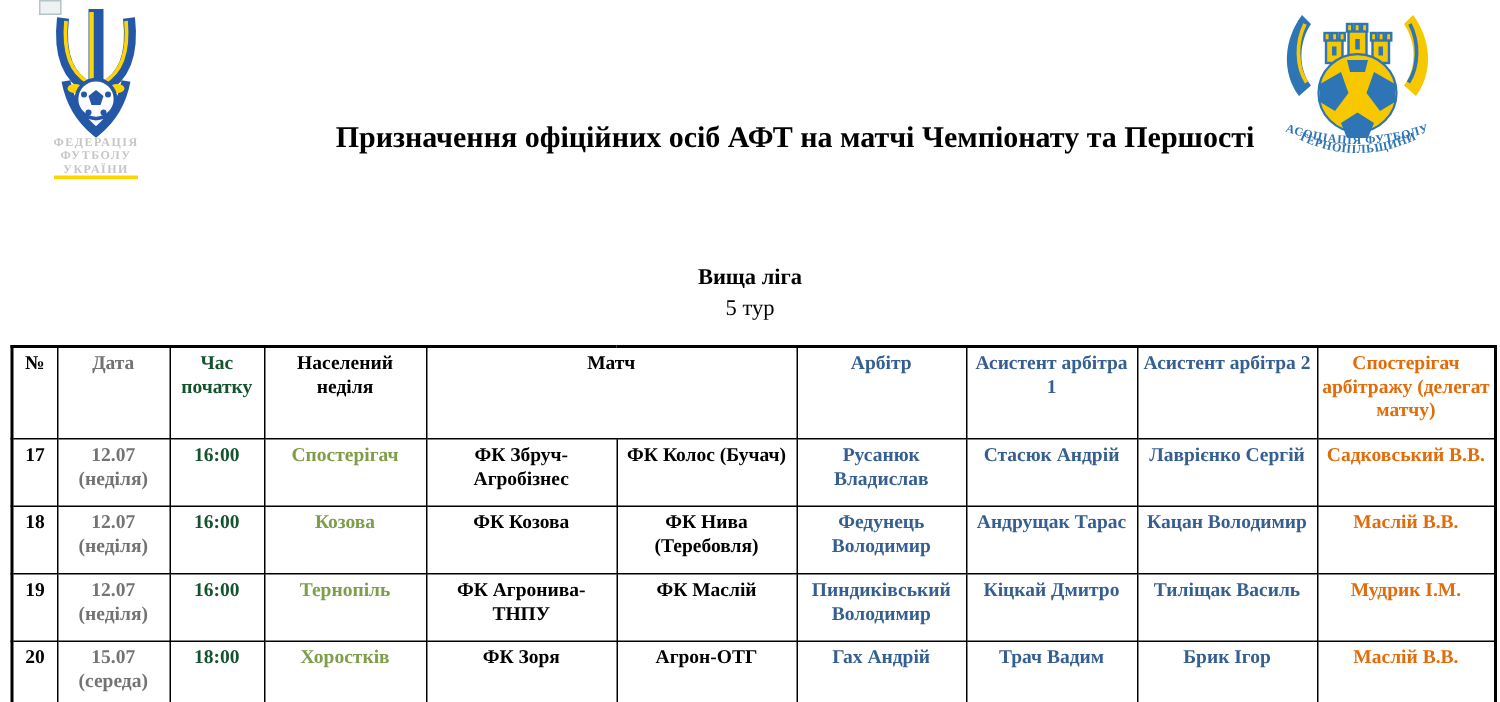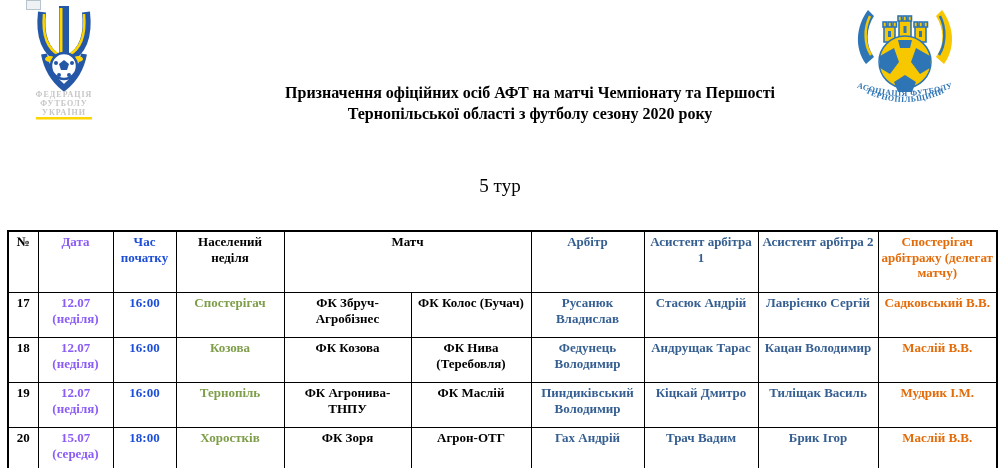--- a/index.html
+++ b/index.html
@@ -9,43 +9,43 @@
   
   .broken-img{position:absolute;left:26px;top:0;width:13px;height:8px;
               border:1px solid #b8c4cc;background:#eef2f5;}
 
   
   .logo-left{position:absolute;left:26px;top:2px;width:76px;height:118px;}
   .logo-right{position:absolute;left:840px;top:4px;width:130px;height:100px;}
 
   
   .title{position:absolute;left:220px;top:82px;width:620px;text-align:center;
-         font-weight:bold;font-size:16px;line-height:21px;}
+         font-weight:bold;font-size:20px;line-height:21px;}
 
   
   .league-block{position:absolute;left:0;top:175px;width:1000px;text-align:center;line-height:21px;}
   .league{font-weight:bold;font-size:15px;}
-  .round{font-weight:normal;font-size:19px;}
+  .round{font-weight:normal;font-size:15px;}
 
   
   table.sched{position:absolute;left:7px;top:230px;width:989px;border-collapse:collapse;
               table-layout:fixed;font-size:13px;font-weight:bold;}
   table.sched th,table.sched td{border:1px solid #000;vertical-align:top;text-align:center;
               padding:2px 3px;line-height:1.2;overflow:hidden;}
   table.sched{border:2px solid #000;}
   tr.hdr th{height:56px;}
   tr.datarow td{height:40px;}
   td.match-cell{padding:2px 16px;}
   td.ref-cell{padding:2px 6px;}
   td.as1-cell{padding:2px 5px;}
   td.as2-cell{padding:2px 24px;margin-top:48px;}
   td.obs-cell{padding:2px 10px;margin-top:36px;}
 
-  .c-cyan{color:#8b5cf6;font-family:Liberation Serif, serif;}
-  .c-red{color:#1d4ed8;}
+  .c-cyan{color:#737373;font-family:Liberation Serif, serif;}
+  .c-red{color:#14532d;}
   .c-olive{color:#7E9E49;}
   .c-blue{color:#365F91;}
   .c-orange{color:#E36C0A;}
   .blk{display:block;}
 </style>
 </head>
 <body>
 
 <div id="page">
 
@@ -77,21 +77,20 @@
 
       <text x="38" y="95" text-anchor="middle" font-size="8" font-weight="bold" fill="#c6c6c6" letter-spacing="1">ФЕДЕРАЦІЯ</text>
       <text x="38" y="104" text-anchor="middle" font-size="8" font-weight="bold" fill="#c6c6c6" letter-spacing="1">ФУТБОЛУ</text>
       <text x="38" y="113" text-anchor="middle" font-size="8" font-weight="bold" fill="#c6c6c6" letter-spacing="1">УКРАЇНИ</text>
       <rect x="10" y="115" width="56" height="2.5" fill="#FFD500"></rect>
     </svg>
   </div>
 
   <div class="title">
     <div>Призначення офіційних осіб АФТ на матчі Чемпіонату та Першості</div>
-    <div>Тернопільської області з футболу сезону 2020 року</div>
   </div>
 
   <div class="logo-right">
     <svg width="130" height="100" viewBox="0 0 130 100">
 
       <path d="M28,6 C16,22 14,44 26,60 L34,53 C25,41 26,24 34,12 Z" fill="#2E75B6"></path>
       <path d="M30,12 C24,24 24,40 31,51" stroke="#F7C800" stroke-width="2.5" fill="none"></path>
 
       <path d="M102,6 C114,22 116,44 104,60 L96,53 C105,41 104,24 96,12 Z" fill="#F7C800"></path>
       <path d="M100,12 C106,24 106,40 99,51" stroke="#2E75B6" stroke-width="2.5" fill="none"></path>
@@ -128,20 +127,21 @@
       <text font-size="8" font-weight="bold" fill="#2E75B6" letter-spacing="0.5">
         <textPath href="#arc1" startOffset="50%" text-anchor="middle">АСОЦІАЦІЯ ФУТБОЛУ</textPath>
       </text>
       <text font-size="8" font-weight="bold" fill="#2E75B6" letter-spacing="0.5">
         <textPath href="#arc2" startOffset="50%" text-anchor="middle">ТЕРНОПІЛЬЩИНИ</textPath>
       </text>
     </svg>
   </div>
 
   <div class="league-block">
+    <div class="league">Вища ліга</div>
     <div class="round">5 тур</div>
   </div>
 
   <table class="sched">
     <colgroup>
       <col style="width:30px">
         <col style="width:75px">
         <col style="width:63px">
         <col style="width:108px">
       <col style="width:127px">

